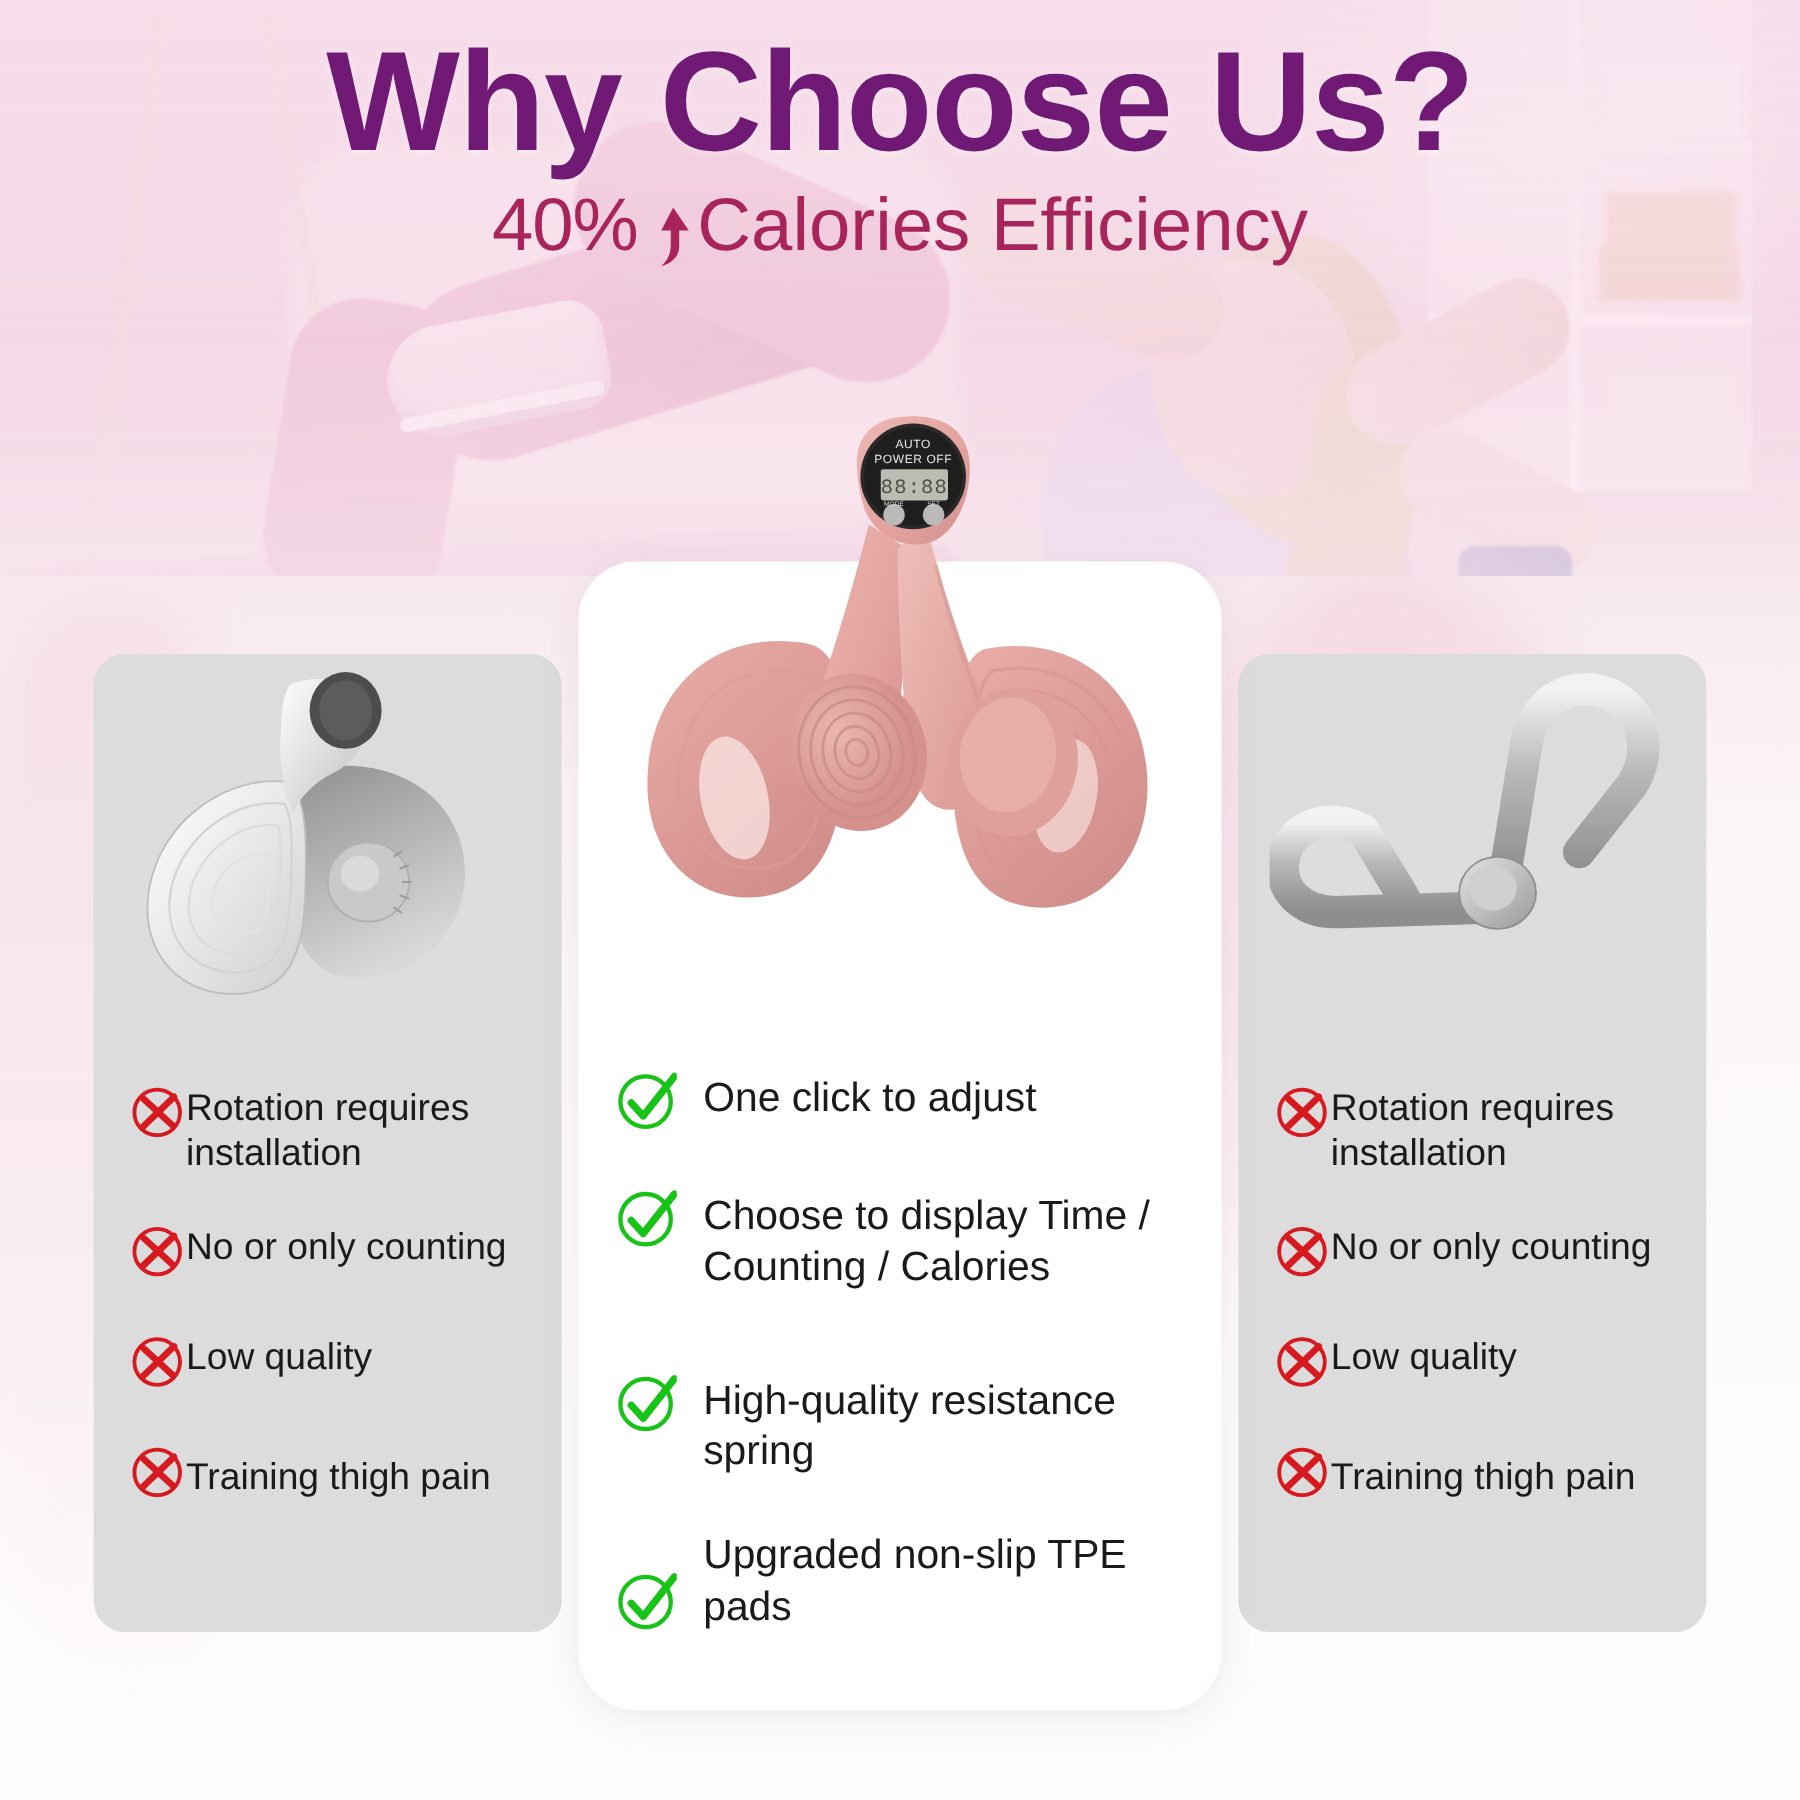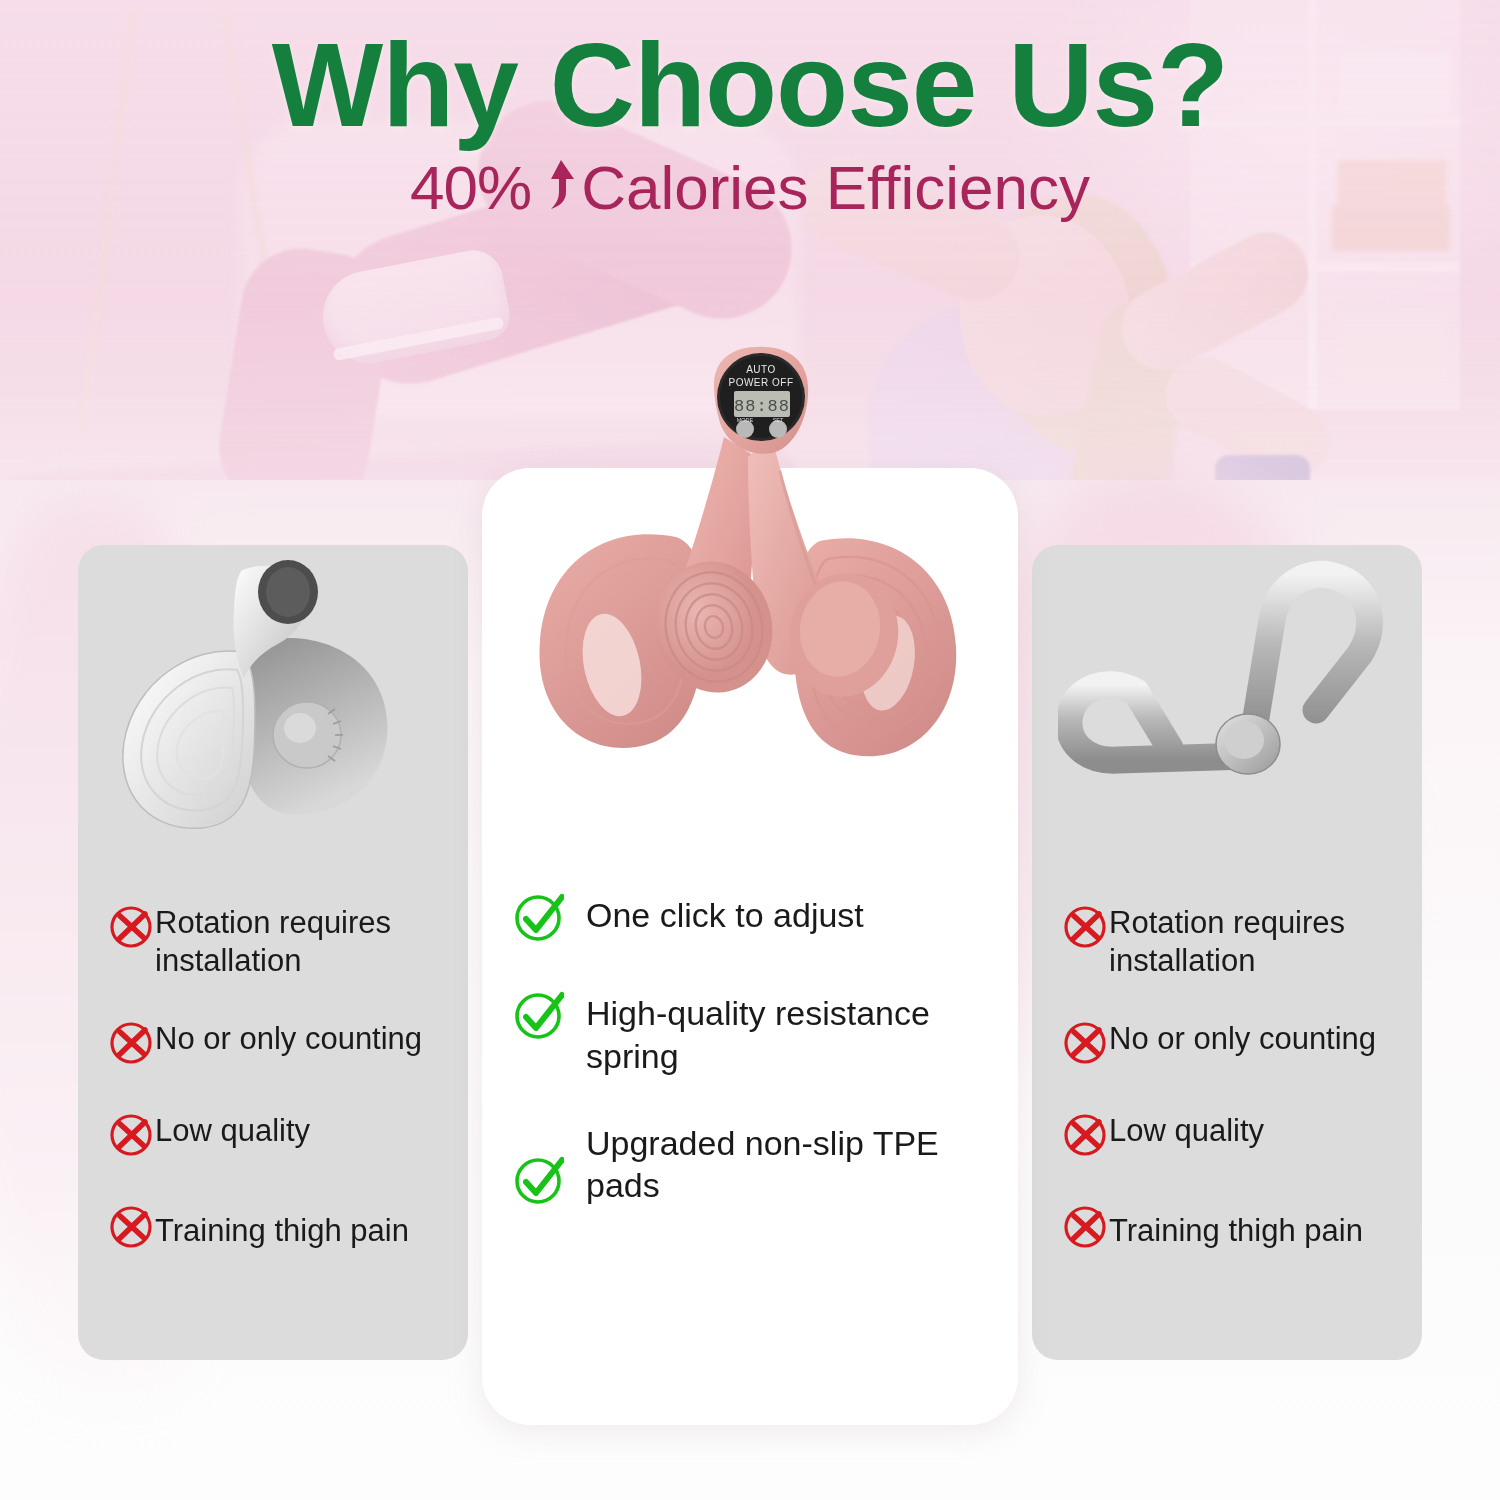--- a/index.html
+++ b/index.html
@@ -139,25 +139,25 @@
   .floor-blob-r {
     position:absolute; left:960px; top:470px; width:420px; height:700px;
     background:linear-gradient(180deg,#f4d5e2 0%,#fae9f0 65%,#fdfbfc 100%);
     border-radius:45% 55% 40% 50%; filter:blur(26px); opacity:.8;
   }
 
   
   .head-wrap { position:absolute; left:0; top:0; width:1500px; text-align:center; z-index:8; }
   .title {
     font-size:118px; font-weight:700; letter-spacing:-1px;
-    color:#15803d; line-height:1.0; margin-top:26px;
+    color:#701a75; line-height:1.0; margin-top:26px;
     text-shadow:0 2px 6px rgba(255,255,255,.35);
   }
   .subtitle-row {
-    display:flex; align-items:flex-start; justify-content:center; gap:2px;
+    display:flex; align-items:flex-end; justify-content:center; gap:2px;
     margin-top:8px; color:#a8255c; font-size:62px; font-weight:400;
   }
   .subtitle-row .pct { font-weight:500; letter-spacing:-1px; }
   .arrow-up { display:inline-block; width:44px; height:58px; position:relative; margin:0 2px 0 0; }
   .arrow-up svg { display:block; }
 
   
   .panel {
     position:absolute; background:#dcdcdc; border-radius:26px; z-index:5;
   }
@@ -438,36 +438,45 @@
 <div class="list" id="list-center">
   <div class="row">
     <span class="mark">
       <svg viewBox="0 0 52 52" width="52" height="52">
         <circle cx="26" cy="26" r="21" fill="none" stroke="#18c318" stroke-width="3.6"></circle>
         <path d="M14 27 L24 38 L50 5" fill="none" stroke="#18c318" stroke-width="6" stroke-linecap="round" stroke-linejoin="round"></path>
       </svg>
     </span>
     <span class="txt">One click to adjust</span>
   </div>
-  <div class="row" style="margin-bottom:40px;">
+  <div class="row" style="margin-bottom:64px;">
     <span class="mark">
       <svg viewBox="0 0 52 52" width="52" height="52">
         <circle cx="26" cy="26" r="21" fill="none" stroke="#18c318" stroke-width="3.6"></circle>
         <path d="M14 27 L24 38 L50 5" fill="none" stroke="#18c318" stroke-width="6" stroke-linecap="round" stroke-linejoin="round"></path>
       </svg>
     </span>
-    <span class="txt">High-quality resistance spring</span>
-  </div>
-  <div class="row">
+    <span class="txt">Choose to display Time / Counting / Calories</span>
+  </div>
+  <div class="row" style="margin-bottom:40px;">
     <span class="mark">
       <svg viewBox="0 0 52 52" width="52" height="52">
         <circle cx="26" cy="26" r="21" fill="none" stroke="#18c318" stroke-width="3.6"></circle>
         <path d="M14 27 L24 38 L50 5" fill="none" stroke="#18c318" stroke-width="6" stroke-linecap="round" stroke-linejoin="round"></path>
       </svg>
     </span>
+    <span class="txt">High-quality resistance spring</span>
+  </div>
+  <div class="row">
+    <span class="mark">
+      <svg viewBox="0 0 52 52" width="52" height="52">
+        <circle cx="26" cy="26" r="21" fill="none" stroke="#18c318" stroke-width="3.6"></circle>
+        <path d="M14 27 L24 38 L50 5" fill="none" stroke="#18c318" stroke-width="6" stroke-linecap="round" stroke-linejoin="round"></path>
+      </svg>
+    </span>
     <span class="txt">Upgraded non-slip TPE pads</span>
   </div>
 </div>
 
 <div class="list" id="list-right">
   <div class="row">
     <span class="mark">
       <svg viewBox="0 0 46 46" width="46" height="46">
         <circle cx="23" cy="23" r="19" fill="none" stroke="#d71920" stroke-width="3.2"></circle>
         <path d="M12 12 L36 34 M37 10 L11 35" stroke="#d71920" stroke-width="5.5" stroke-linecap="round"></path>

